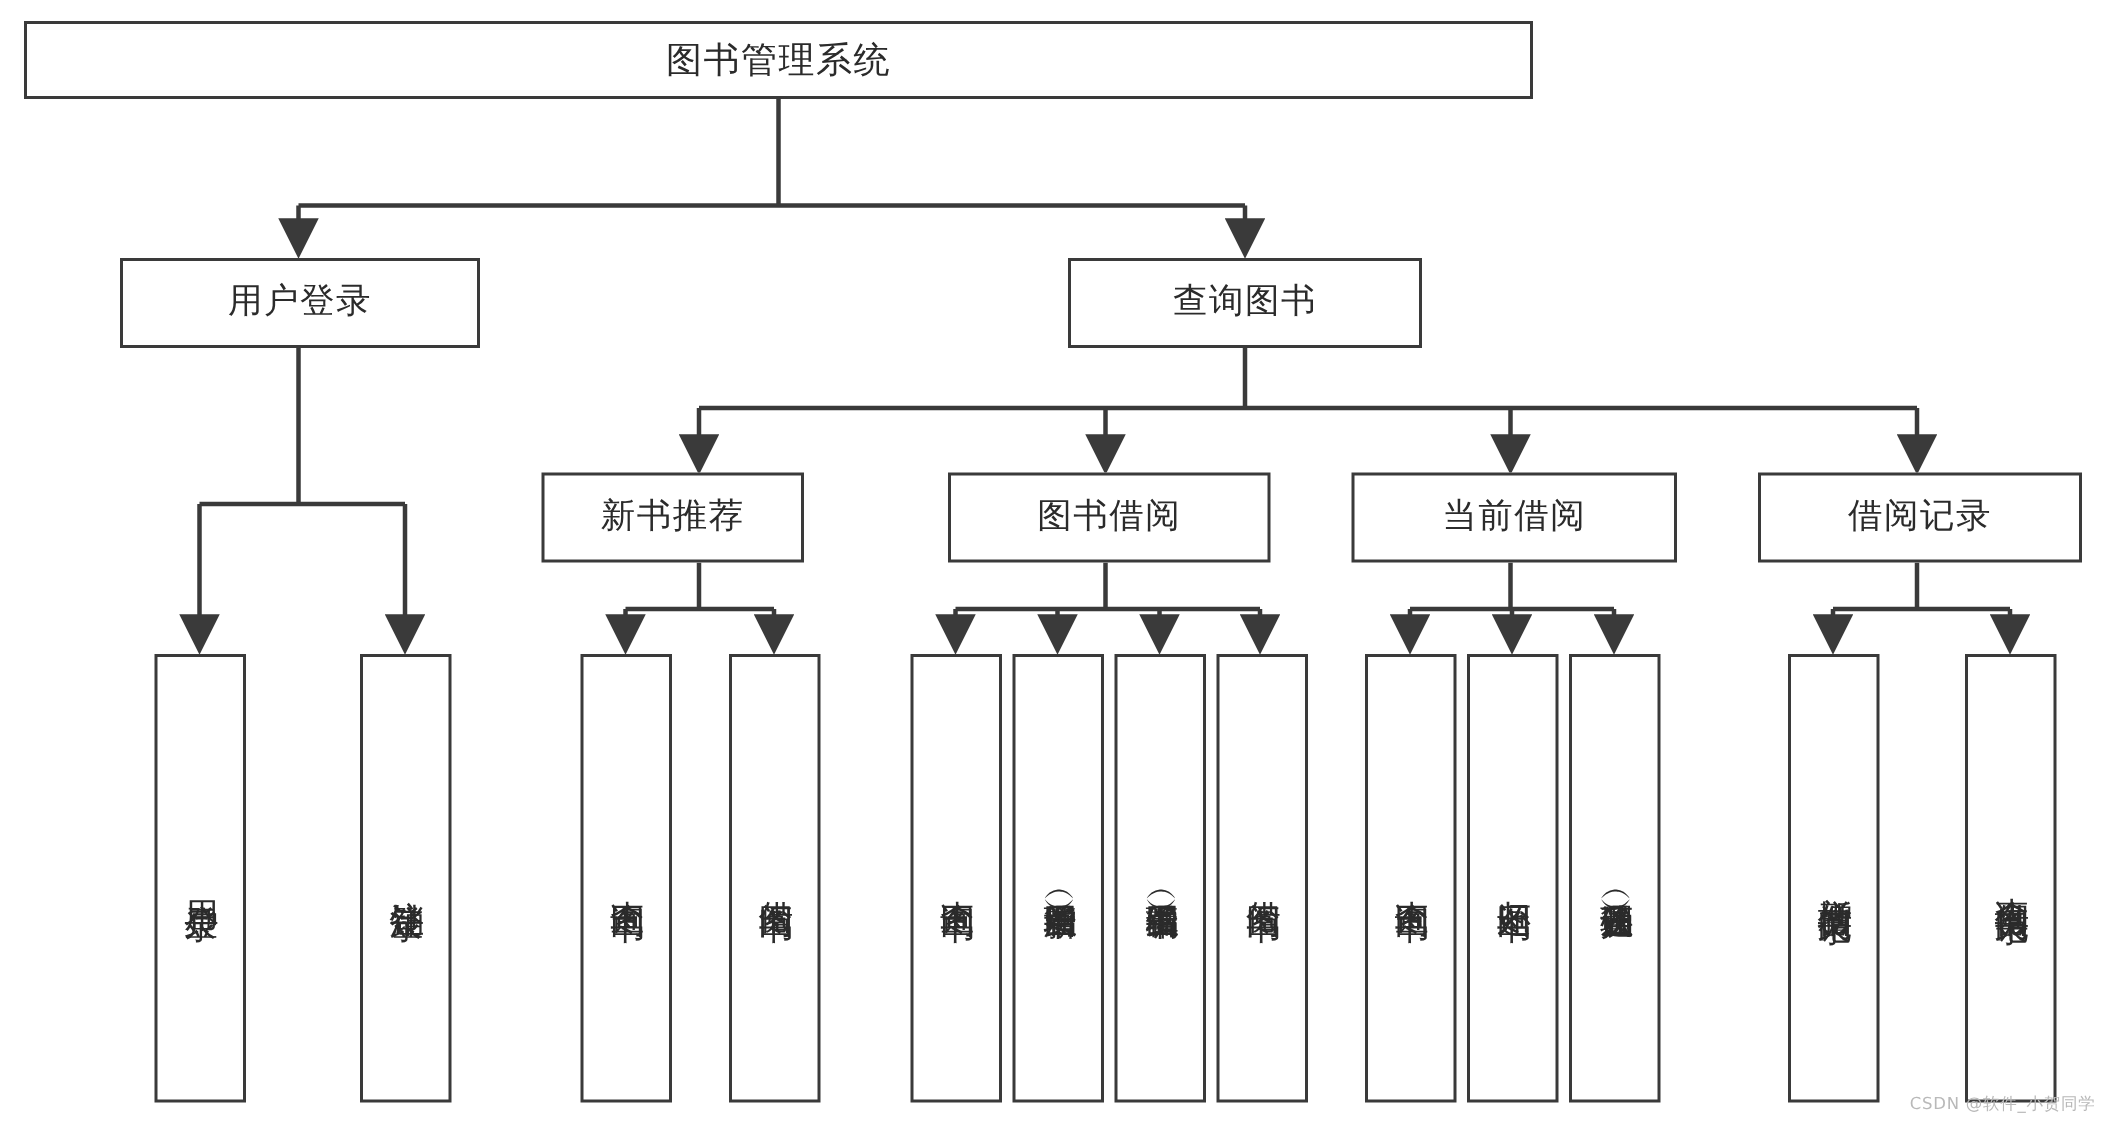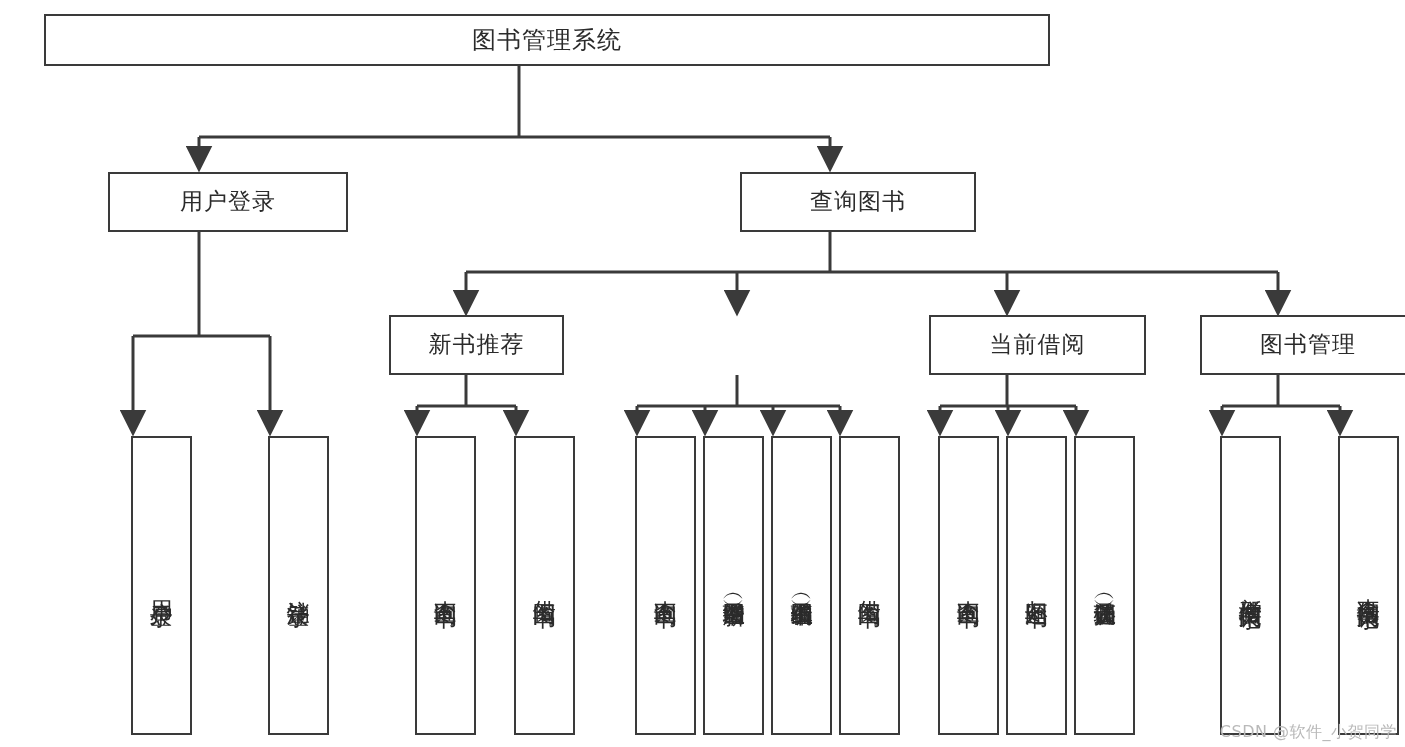--- a/index.html
+++ b/index.html
@@ -28,21 +28,20 @@
   }
   .node {
     position: absolute;
     box-sizing: border-box;
     border: 2px solid #3a3a3a;
     background: #ffffff;
     display: flex;
     align-items: center;
     justify-content: center;
     color: #2b2b2b;
-    margin-left: 28px;
   }
   .node.horiz {
     font-size: 23px;
     line-height: 1.2;
     letter-spacing: 1px;
   }
   .node.root {
     font-size: 24px;
   }
   .node.leaf {
@@ -61,21 +60,21 @@
   }
   .vlabel.tall {
     font-size: 22px;
     line-height: 1.3;
     letter-spacing: 0px;
   }
   .watermark {
     position: absolute;
     right: 8px;
     bottom: 4px;
-    font-size: 16px;
+    font-size: 11px;
     color: #b9b9b9;
     letter-spacing: 0.5px;
     white-space: nowrap;
   }
 </style>
 </head>
 <body>
 
 <div id="diagram-root">
 
@@ -138,27 +137,30 @@
   </div>
 
   <div class="node horiz" style="left:712px; top:172px; width:236px; height:60px;">
     <span>查询图书</span>
   </div>
 
   <div class="node horiz" style="left:361px; top:315px; width:175px; height:60px;">
     <span>新书推荐</span>
   </div>
 
+  <div class="node horiz" style="left:632px; top:315px; width:215px; height:60px;">
+    <span>图书借阅</span>
+  </div>
 
   <div class="node horiz" style="left:901px; top:315px; width:217px; height:60px;align-items:center;">
     <span>当前借阅</span>
   </div>
 
   <div class="node horiz" style="left:1172px; top:315px; width:216px; height:60px;">
-    <span>图书管理</span>
+    <span>借阅记录</span>
   </div>
 
   <div class="node leaf" style="left:103px; top:436px; width:61px; height:299px;">
     <span class="vlabel">用户登录</span>
   </div>
 
   <div class="node leaf" style="left:240px; top:436px; width:61px; height:299px;">
     <span class="vlabel">注销登录</span>
   </div>
 

